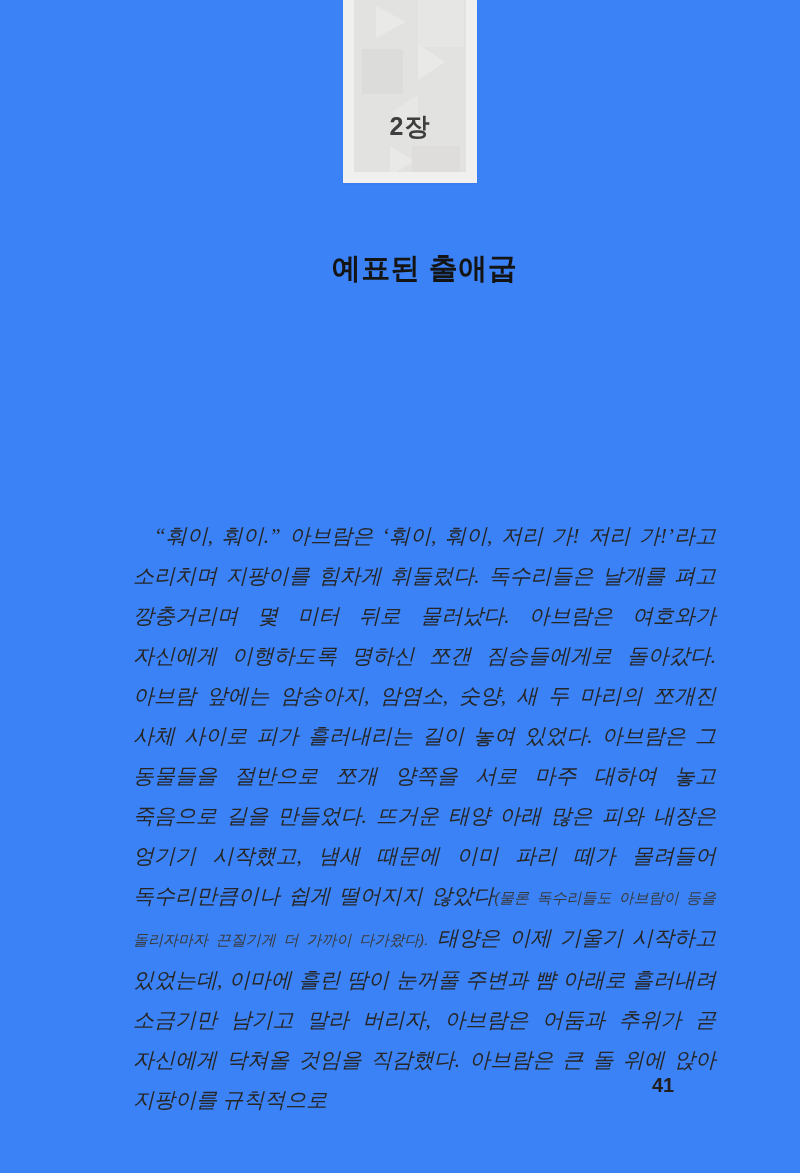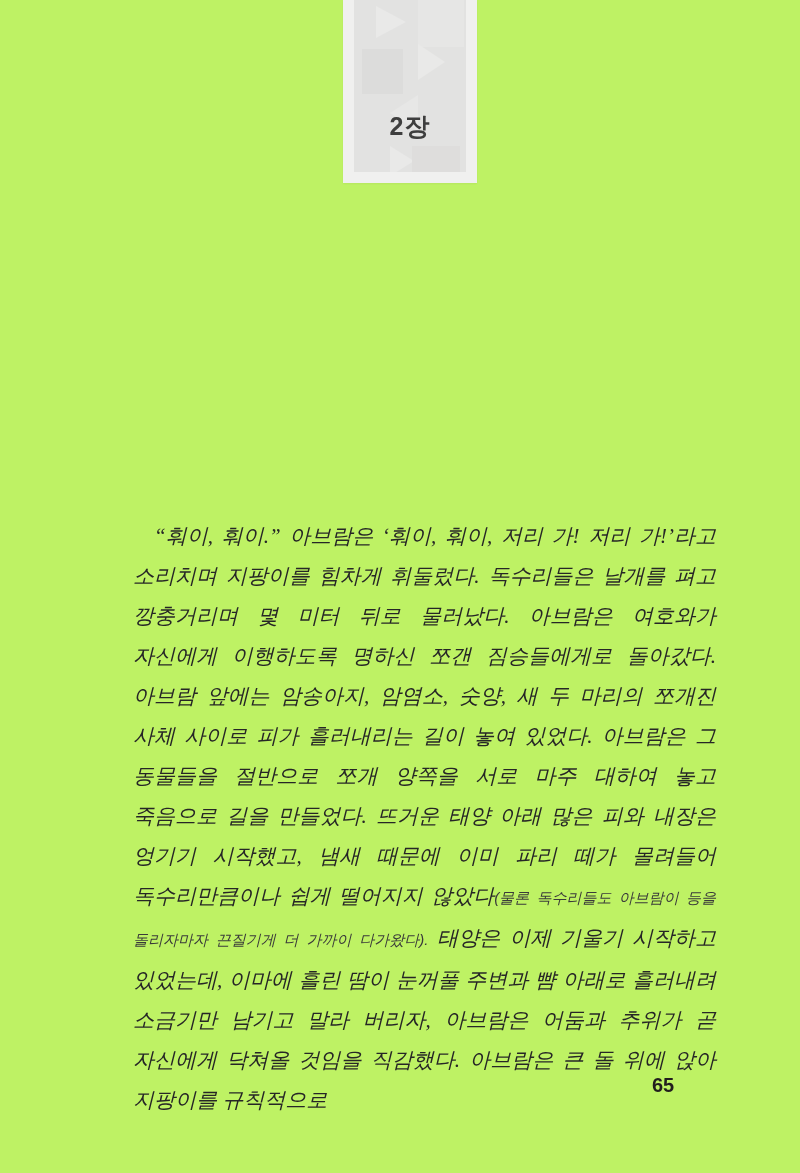--- a/index.html
+++ b/index.html
@@ -4,21 +4,21 @@
 <style>
   html, body {
     margin: 0;
     padding: 0;
     background: #ffffff;
   }
   .page {
     position: relative;
     width: 800px;
     height: 1173px;
-    background: #bef264;
+    background: #3b82f6;
     overflow: hidden;
     font-family: "Liberation Serif", "DejaVu Serif", serif;
   }
 
   
   .banner {
     position: absolute;
     left: 343px;
     top: 0;
     width: 134px;
@@ -120,18 +120,19 @@
       <div class="banner-shape shape-square-1"></div>
       <div class="banner-shape shape-square-2"></div>
       <div class="banner-shape shape-tri-right-2"></div>
       <div class="banner-shape shape-tri-left-1"></div>
       <div class="banner-shape shape-tri-right-3"></div>
       <div class="banner-shape shape-square-3"></div>
       <div class="banner-label">2장</div>
     </div>
   </div>
 
+  <h1 class="chapter-title">예표된 출애굽</h1>
 
   <p class="body-text"><span class="seg-normal">“훠이, 훠이.” 아브람은 ‘훠이, 훠이, 저리 가! 저리 가!’라고 소리치며 지팡이를 힘차게 휘둘렀다. 독수리들은 날개를 펴고 깡충거리며 몇 미터 뒤로 물러났다. 아브람은 여호와가 자신에게 이행하도록 명하신 쪼갠 짐승들에게로 돌아갔다. 아브람 앞에는 암송아지, 암염소, 숫양, 새 두 마리의 쪼개진 사체 사이로 피가 흘러내리는 길이 놓여 있었다. 아브람은 그 동물들을 절반으로 쪼개 양쪽을 서로 마주 대하여 놓고 죽음으로 길을 만들었다. 뜨거운 태양 아래 많은 피와 내장은 엉기기 시작했고, 냄새 때문에 이미 파리 떼가 몰려들어 독수리만큼이나 쉽게 떨어지지 않았다</span><span class="seg-small">(물론 독수리들도 아브람이 등을 돌리자마자 끈질기게 더 가까이 다가왔다).</span><span class="seg-normal"> 태양은 이제 기울기 시작하고 있었는데, 이마에 흘린 땀이 눈꺼풀 주변과 뺨 아래로 흘러내려 소금기만 남기고 말라 버리자, 아브람은 어둠과 추위가 곧 자신에게 닥쳐올 것임을 직감했다. 아브람은 큰 돌 위에 앉아 지팡이를 규칙적으로</span></p>
 
-  <div class="page-number">65</div>
+  <div class="page-number">41</div>
 
 </div>
 
 </body></html>

